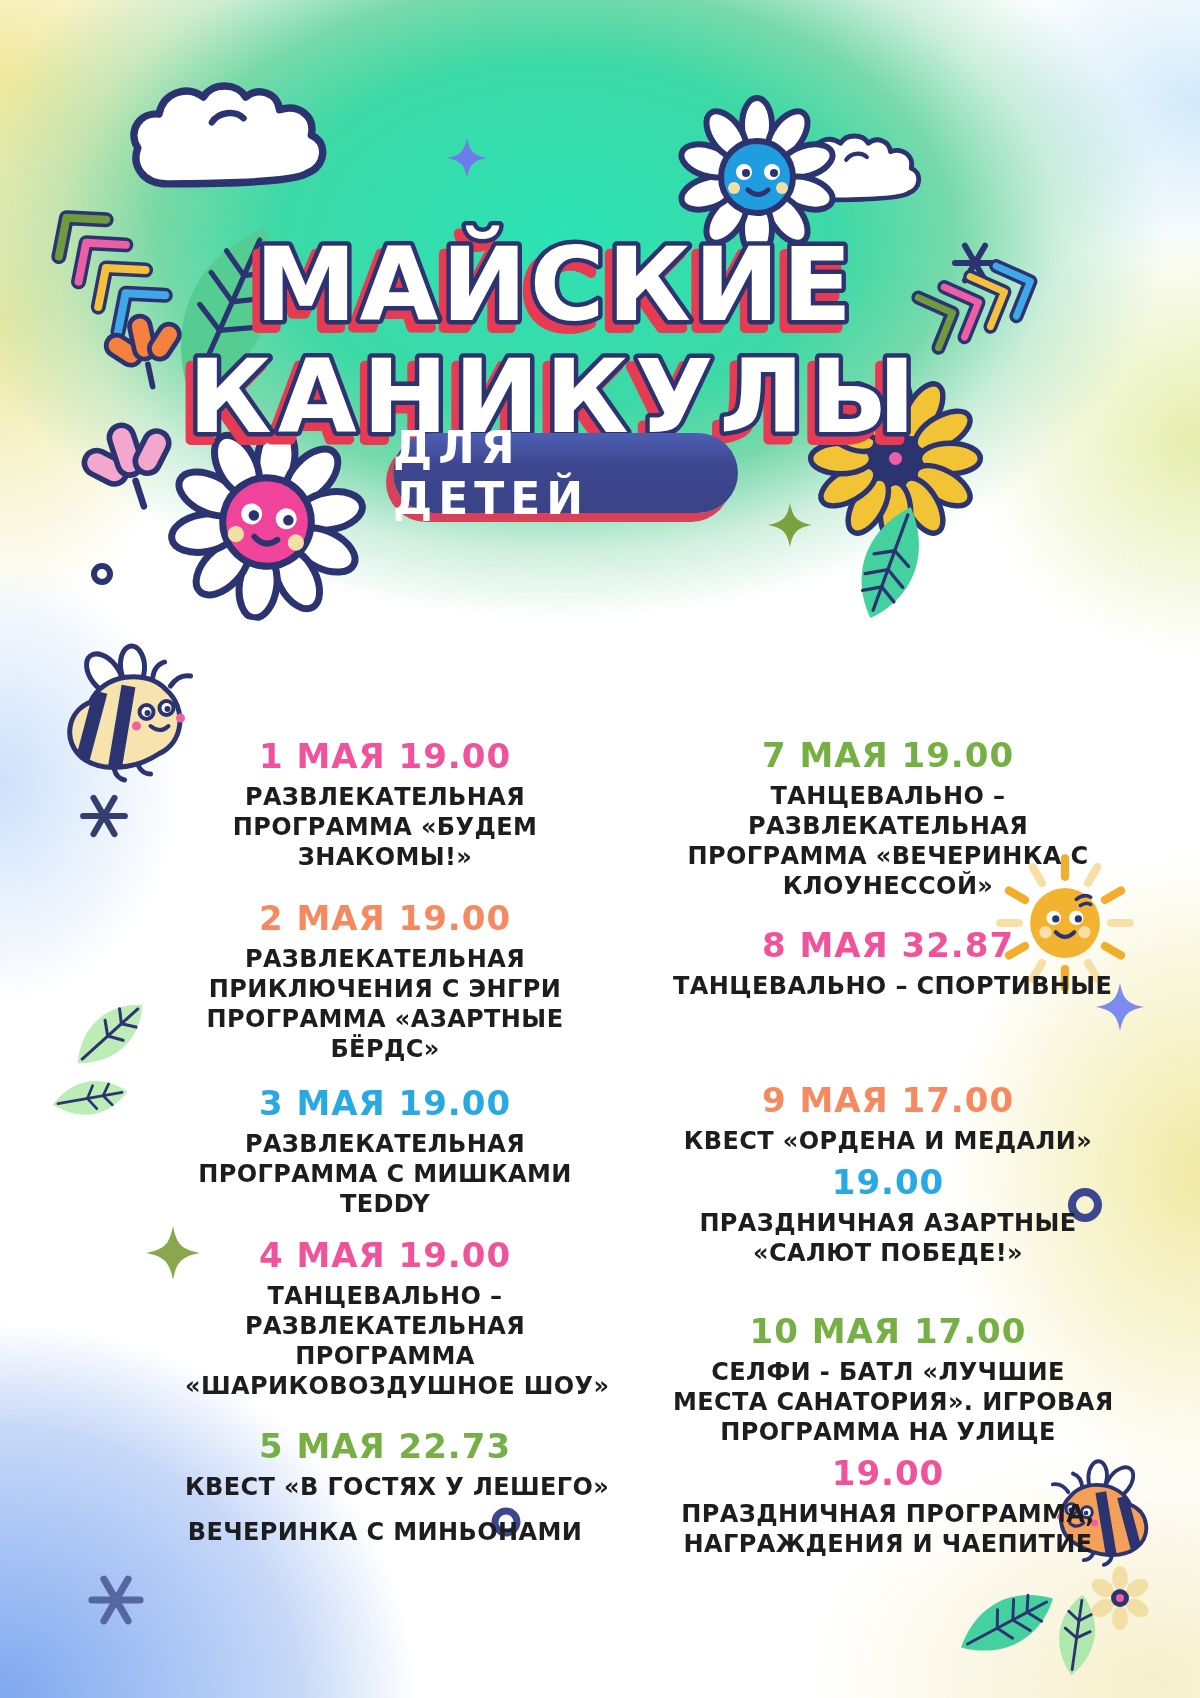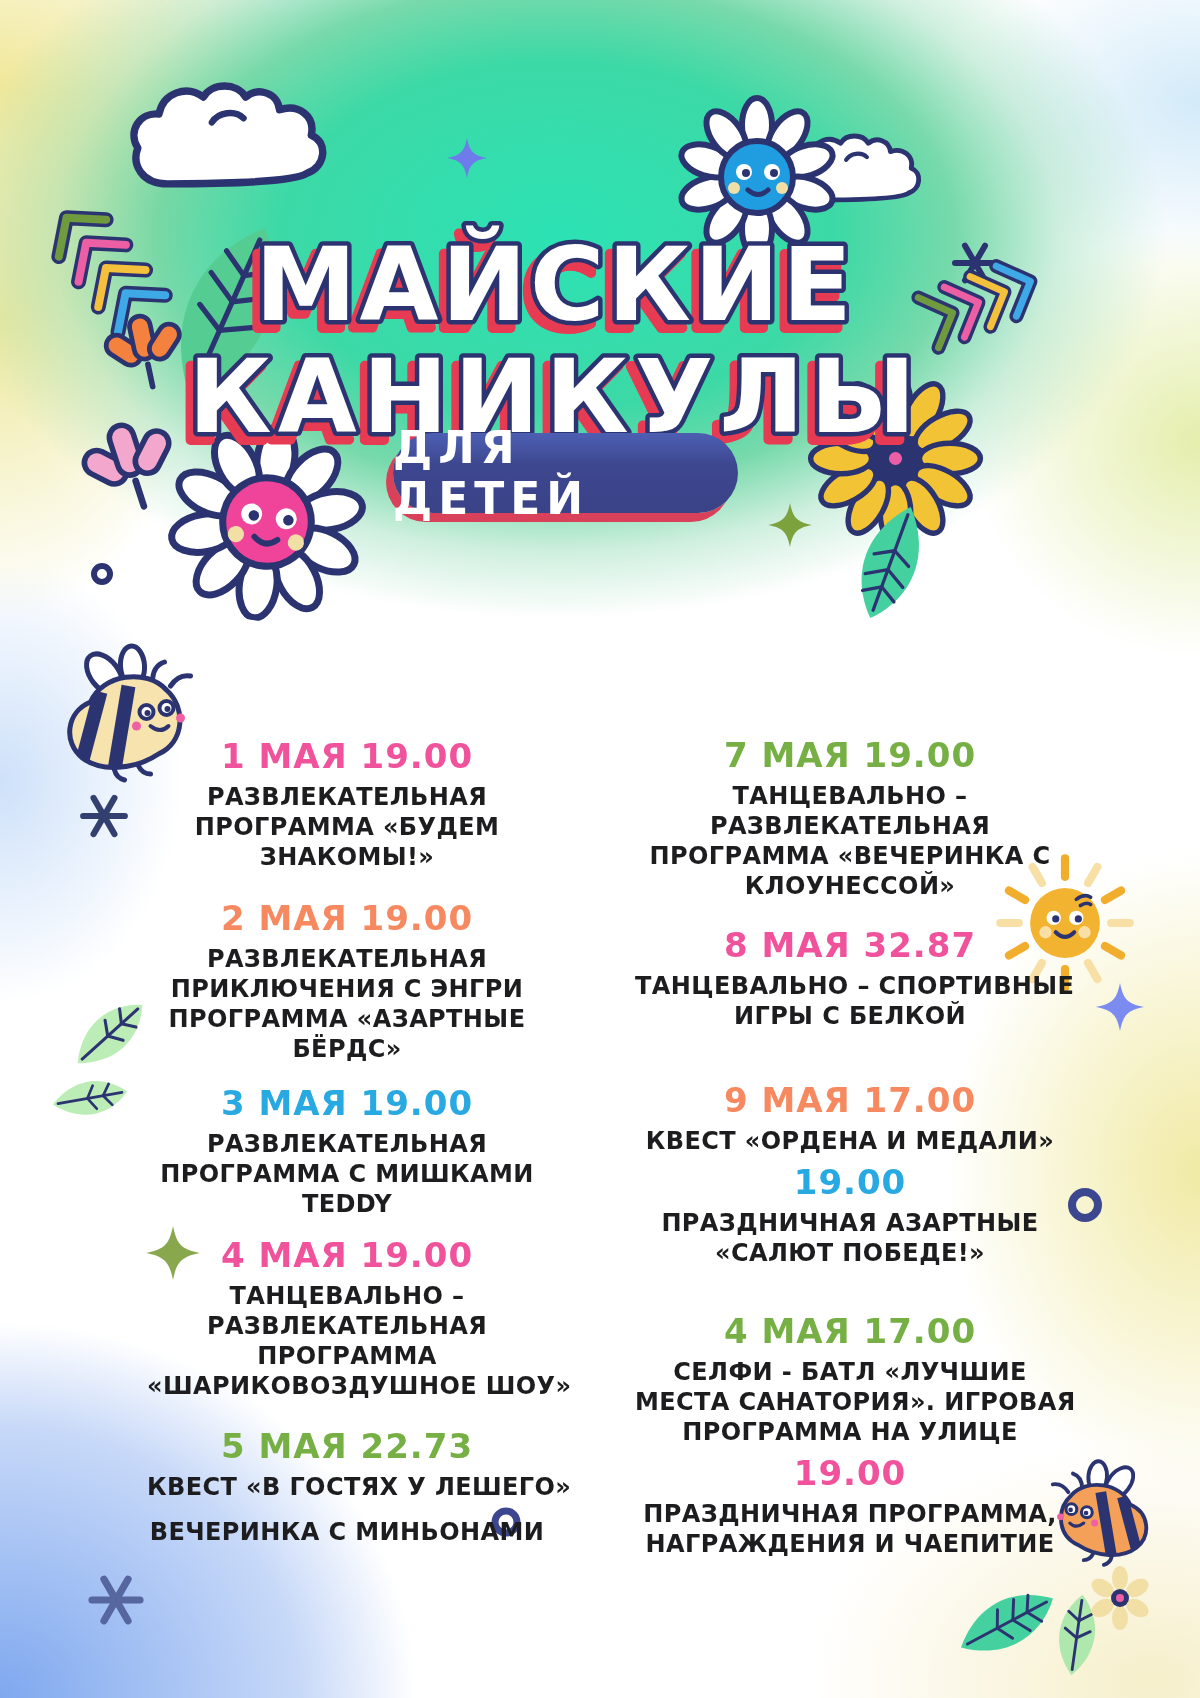--- a/index.html
+++ b/index.html
@@ -28,21 +28,21 @@
   .title-svg{position:absolute;left:0;top:170px;width:1200px;height:285px;z-index:5;overflow:visible;}
   .title-svg text{font-family:"DejaVu Sans","Liberation Sans",sans-serif;font-weight:bold;}
   .badge{
     position:absolute;left:393px;top:433px;width:345px;height:80px;z-index:6;
     background:linear-gradient(180deg,#4d5fb3 0%,#3d478f 40%,#3a4387 100%);
     border-radius:46px;display:flex;align-items:center;justify-content:center;
     box-shadow:-7px 9px 0 #d94059;
   }
   .badge span{color:#fff;font-size:44px;font-weight:bold;letter-spacing:6px;}
   
-  .col{position:absolute;z-index:3;}
+  .col{position:absolute;z-index:3;margin-left:38px;}
   .entry{position:absolute;width:100%;text-align:center;}
   .e-head{font-size:34px;font-weight:bold;letter-spacing:1px;line-height:44px;white-space:nowrap;}
   .e-body{margin-top:4px;font-size:24px;font-weight:bold;color:#1d1d1f;letter-spacing:.4px;}
   .e-body div{line-height:30px;white-space:nowrap;}
   .c-pink{color:#f0539c}.c-orange{color:#f6895f}.c-blue{color:#29a9e1}.c-green{color:#76af43}
 </style>
 </head>
 <body>
 
 <div class="poster">
@@ -483,36 +483,35 @@
           <div>ТАНЦЕВАЛЬНО –</div>
           <div>РАЗВЛЕКАТЕЛЬНАЯ</div>
           <div>ПРОГРАММА «ВЕЧЕРИНКА С</div>
           <div>КЛОУНЕССОЙ»</div>
         </div>
     </div>
     <div class="entry" style="top:923px">
       <div class="e-head c-pink">8 МАЯ 32.87</div>
       <div class="e-body">
           <div>ТАНЦЕВАЛЬНО – СПОРТИВНЫЕ</div>
-          <div>ИГРЫ С БЕЛКОЙ</div>
         </div>
     </div>
     <div class="entry" style="top:1078px">
       <div class="e-head c-orange">9 МАЯ 17.00</div>
       <div class="e-body">
           <div>КВЕСТ «ОРДЕНА И МЕДАЛИ»</div>
         </div>
       <div class="e-head c-blue" style="margin-top:4px">19.00</div>
       <div class="e-body">
           <div>ПРАЗДНИЧНАЯ АЗАРТНЫЕ</div>
           <div>«САЛЮТ ПОБЕДЕ!»</div>
         </div>
     </div>
     <div class="entry" style="top:1309px">
-      <div class="e-head c-green">4 МАЯ 17.00</div>
+      <div class="e-head c-green">10 МАЯ 17.00</div>
       <div class="e-body">
           <div>СЕЛФИ - БАТЛ «ЛУЧШИЕ</div>
           <div>МЕСТА САНАТОРИЯ». ИГРОВАЯ</div>
           <div>ПРОГРАММА НА УЛИЦЕ</div>
         </div>
       <div class="e-head c-pink" style="margin-top:4px">19.00</div>
       <div class="e-body">
           <div>ПРАЗДНИЧНАЯ ПРОГРАММА,</div>
           <div>НАГРАЖДЕНИЯ И ЧАЕПИТИЕ</div>
         </div>

